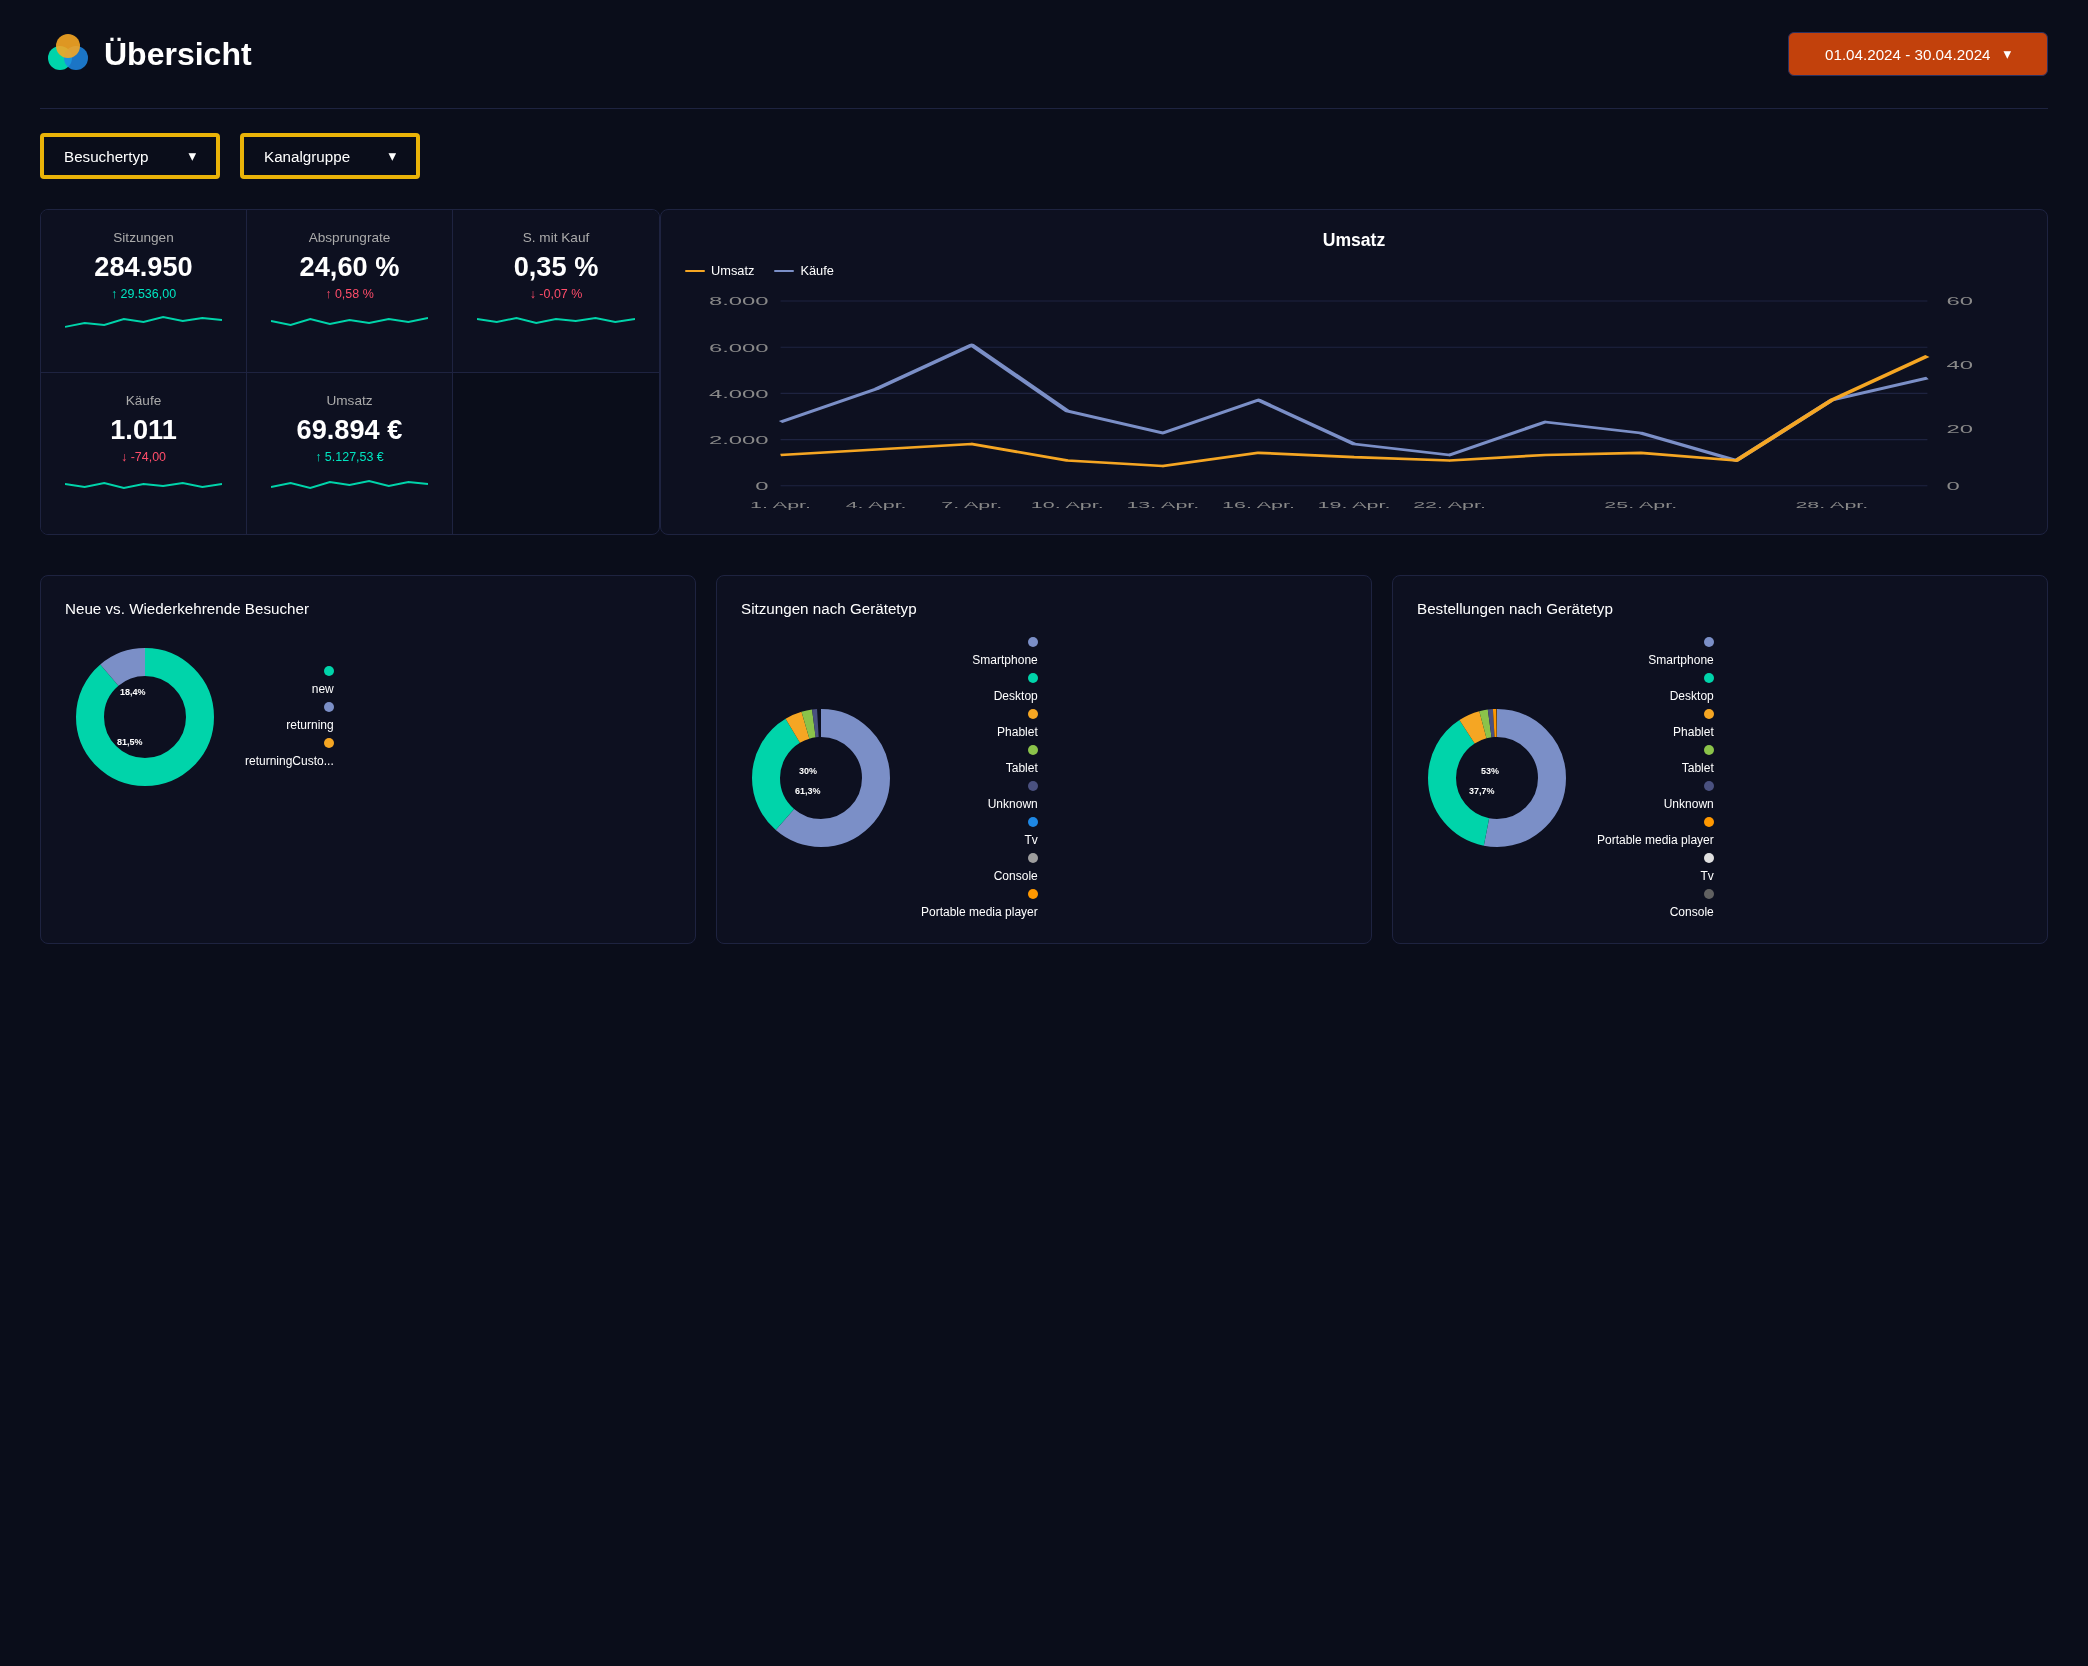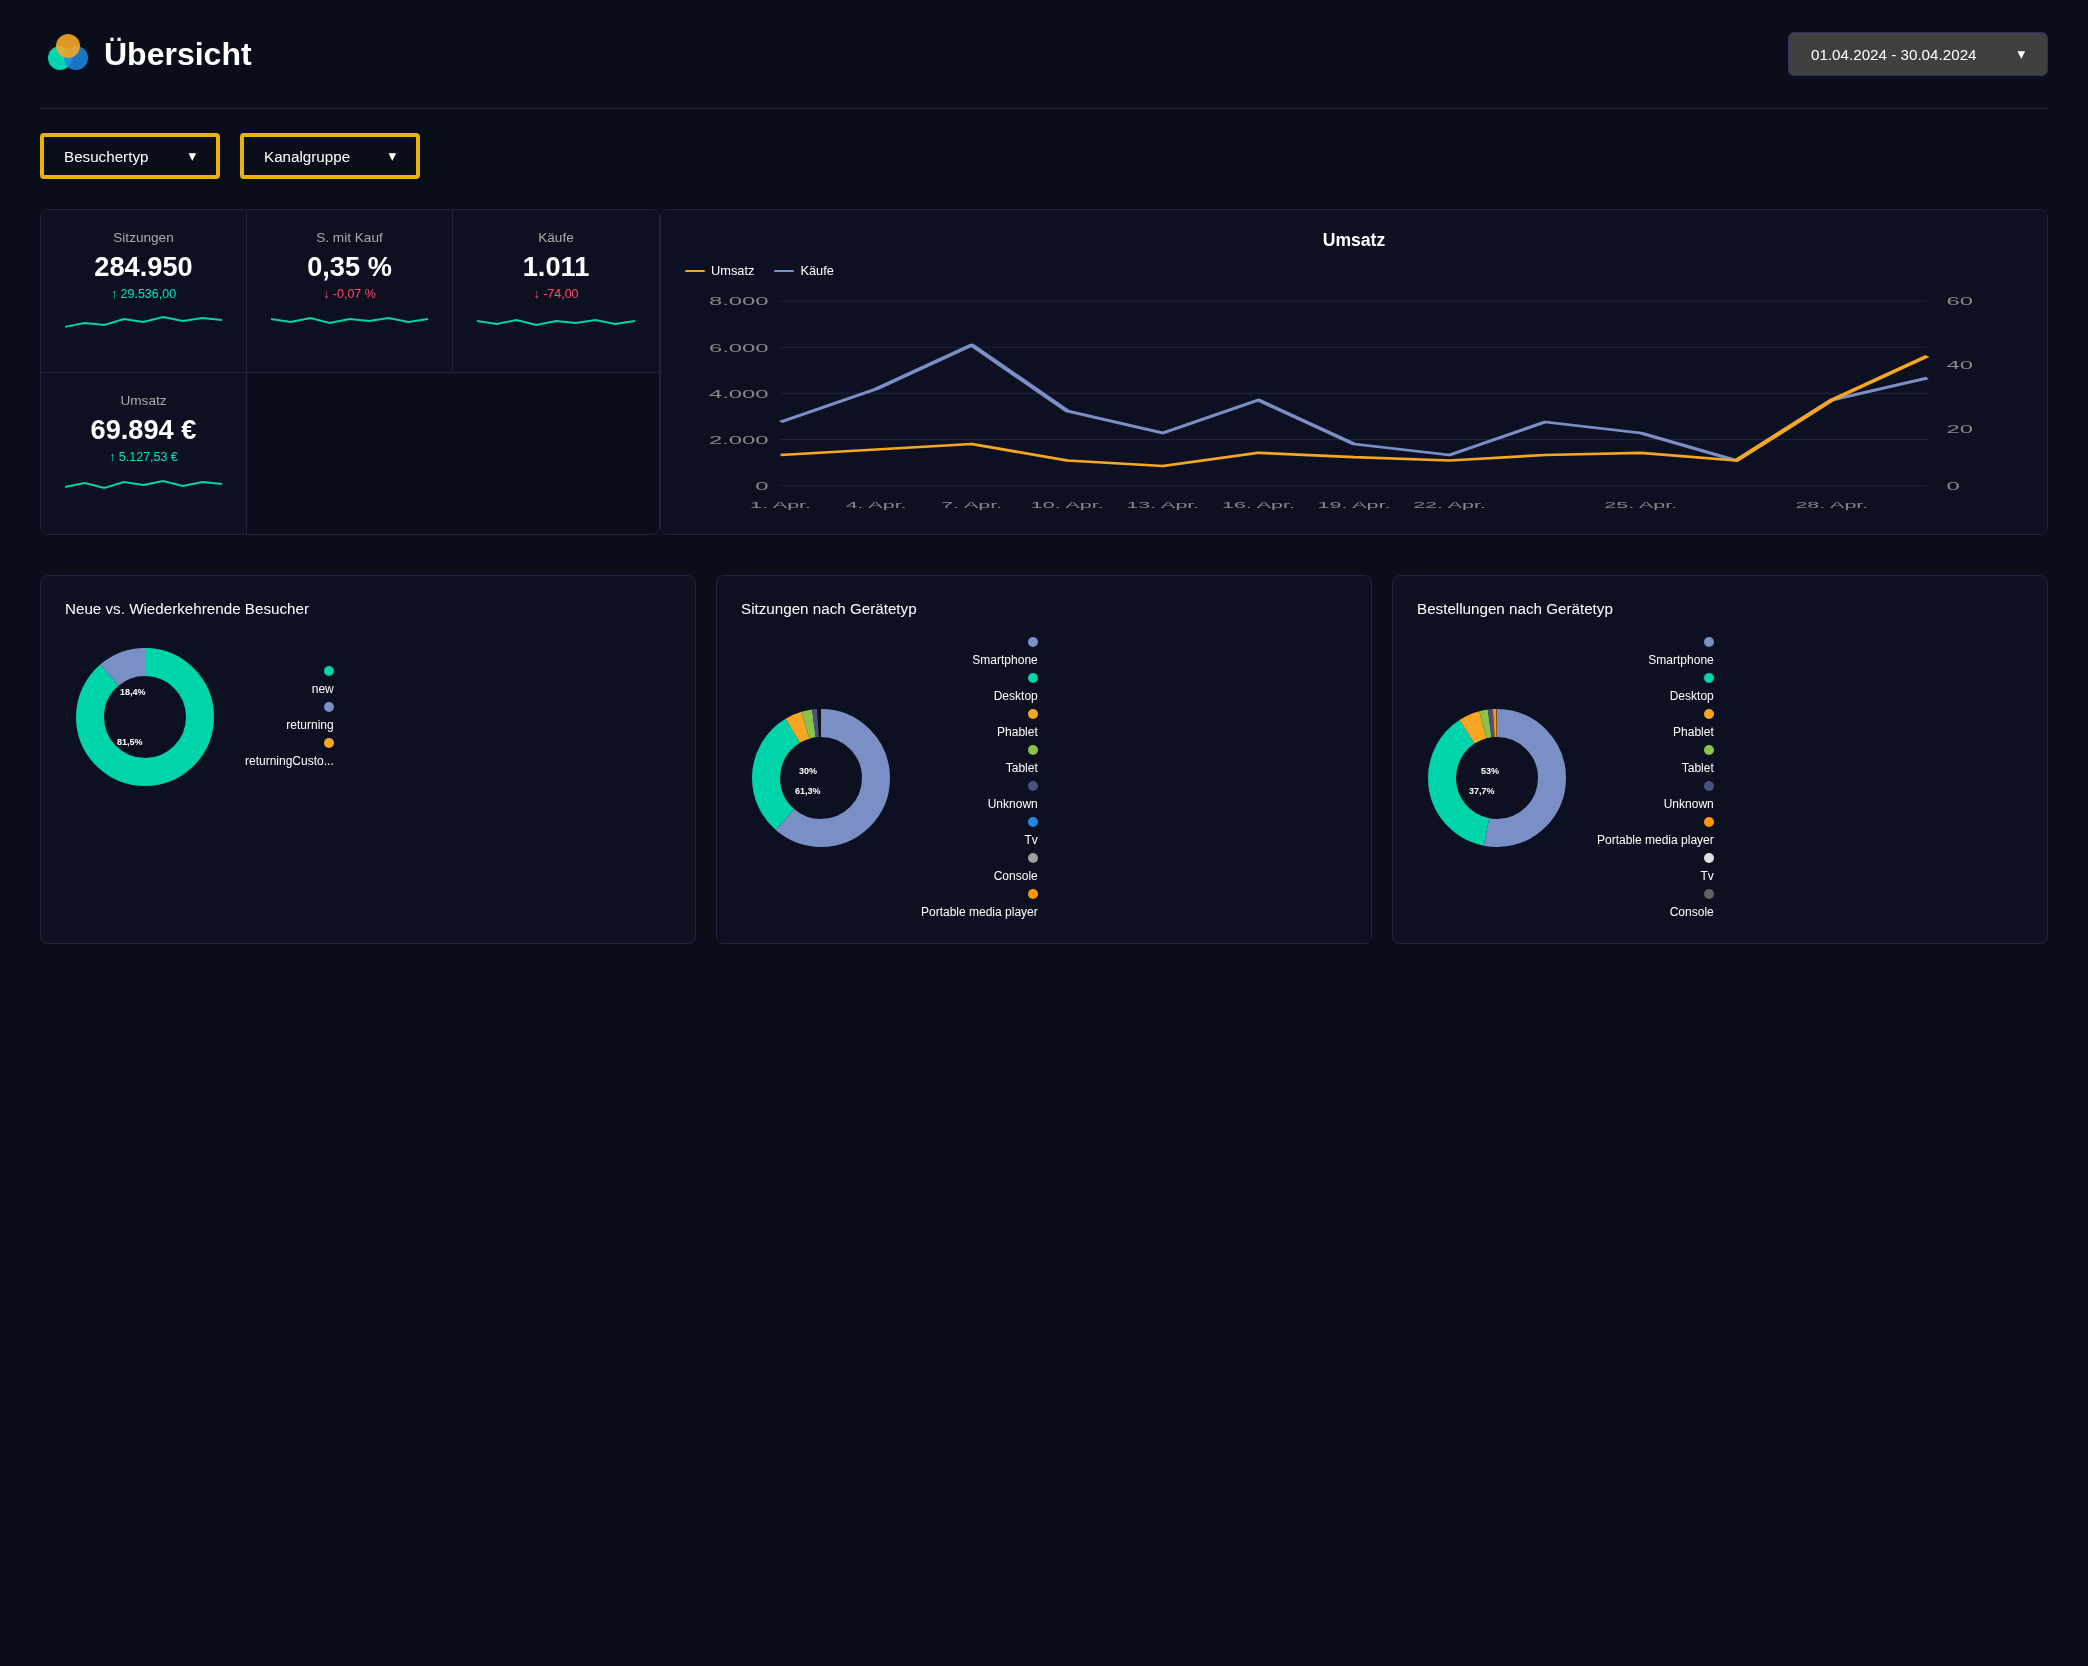--- a/index.html
+++ b/index.html
@@ -25,24 +25,24 @@
       width: 56px;
       height: 48px;
       position: relative;
     }
     .page-title {
       font-size: 2rem;
       font-weight: 600;
       color: #fff;
     }
     .date-picker {
-      background: #404040;
+      background: #c2410c;
       border: 1px solid #2a3060;
       border-radius: 6px;
-      padding: 12px 22px;
+      padding: 12px 36px;
       color: #fff;
       font-size: 0.95rem;
       display: flex;
       align-items: center;
       gap: 4px;
       cursor: pointer;
       min-width: 260px;
       justify-content: space-between;
     }
     .divider {
@@ -224,20 +224,28 @@
 
 <div class="metrics-section">
   <div class="metrics-left">
 
     <div class="metric-card">
       <div class="metric-label">Sitzungen</div>
       <div class="metric-value">284.950</div>
       <div class="metric-delta delta-up">↑ 29.536,00</div>
       <svg class="sparkline" viewBox="0 0 160 24">
         <polyline points="0,18 20,14 40,16 60,10 80,13 100,8 120,12 140,9 160,11" fill="none" stroke="#00d4aa" stroke-width="2"></polyline>
+      </svg>
+    </div>
+    <div class="metric-card">
+      <div class="metric-label">Absprungrate</div>
+      <div class="metric-value">24,60 %</div>
+      <div class="metric-delta delta-down">↑ 0,58 %</div>
+      <svg class="sparkline" viewBox="0 0 160 24">
+        <polyline points="0,12 20,16 40,10 60,15 80,11 100,14 120,10 140,13 160,9" fill="none" stroke="#00d4aa" stroke-width="2"></polyline>
       </svg>
     </div>
 
     <div class="metric-card">
       <div class="metric-label">S. mit Kauf</div>
       <div class="metric-value">0,35 %</div>
       <div class="metric-delta delta-down">↓ -0,07 %</div>
       <svg class="sparkline" viewBox="0 0 160 24">
         <polyline points="0,10 20,13 40,9 60,14 80,10 100,12 120,9 140,13 160,10" fill="none" stroke="#00d4aa" stroke-width="2"></polyline>
       </svg>

